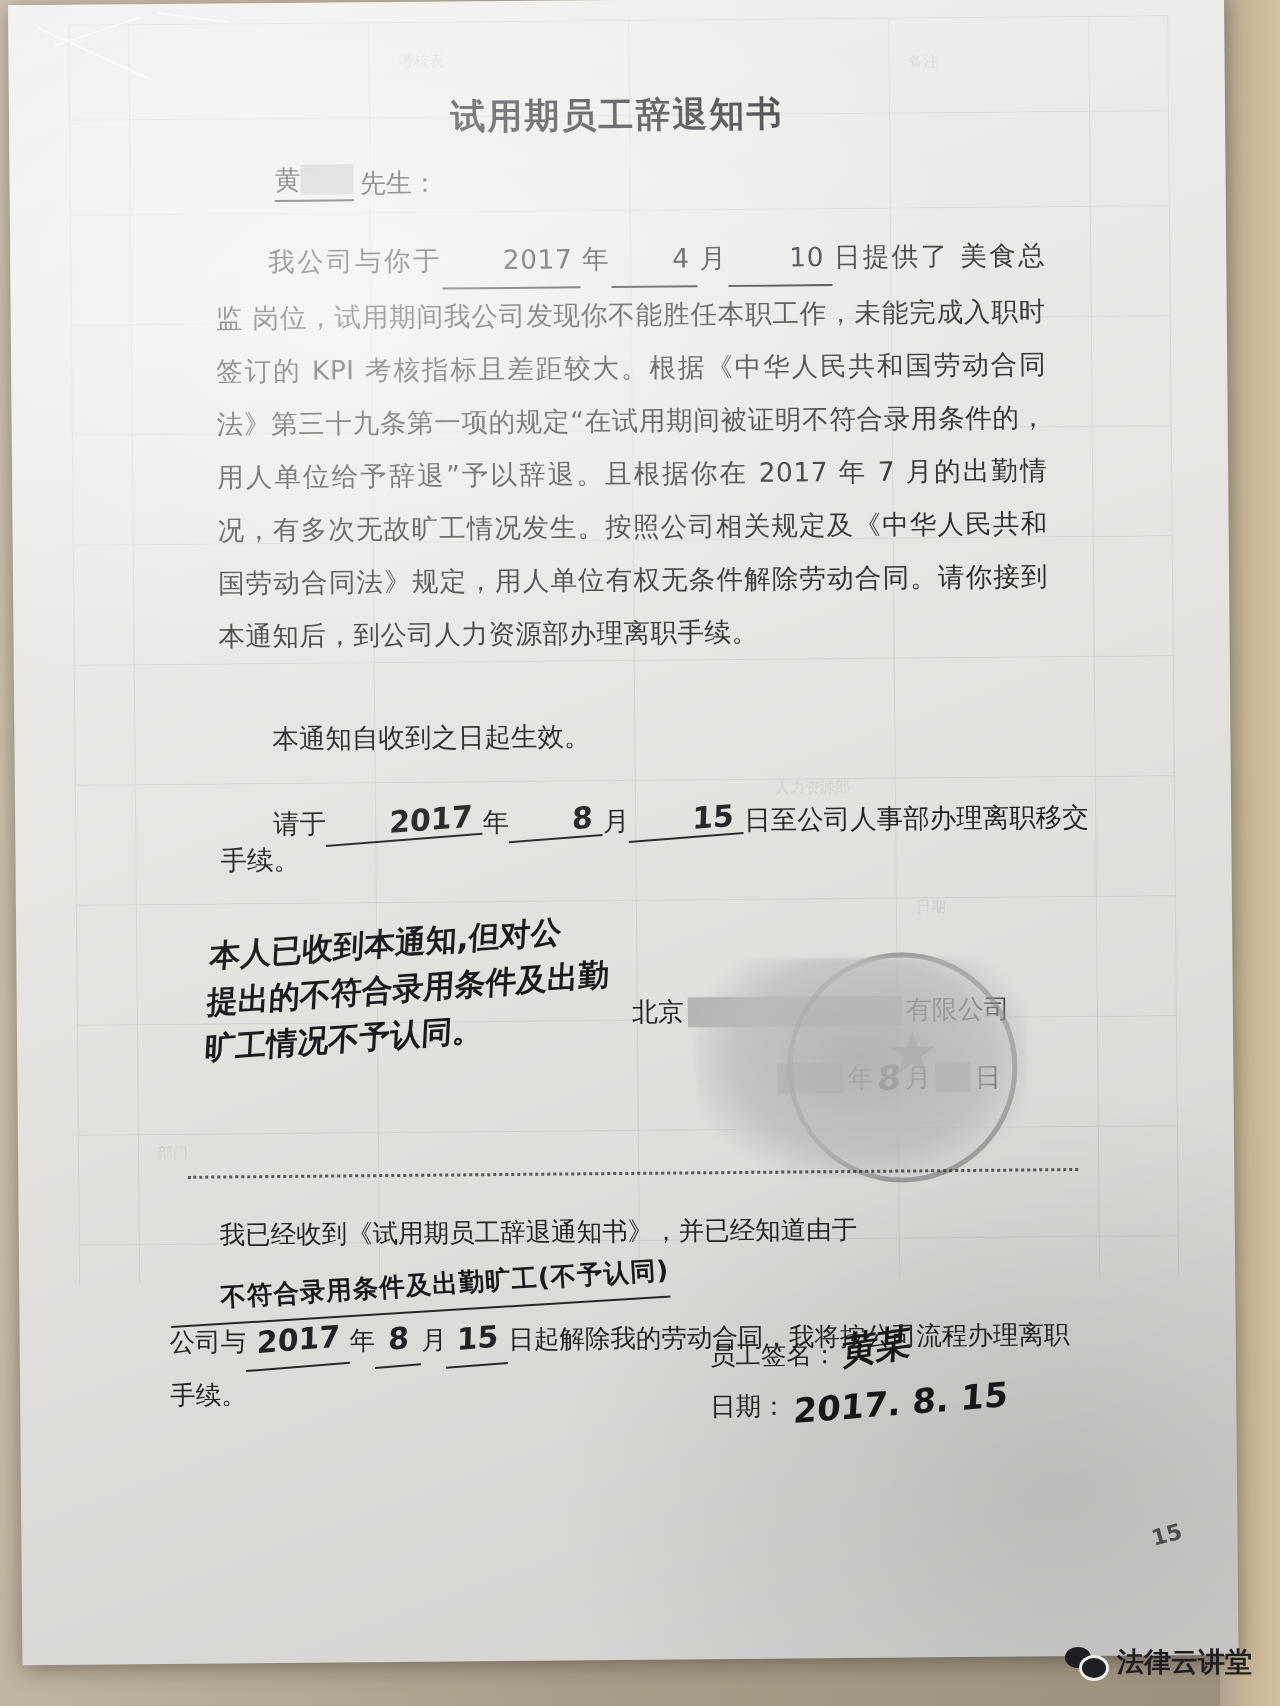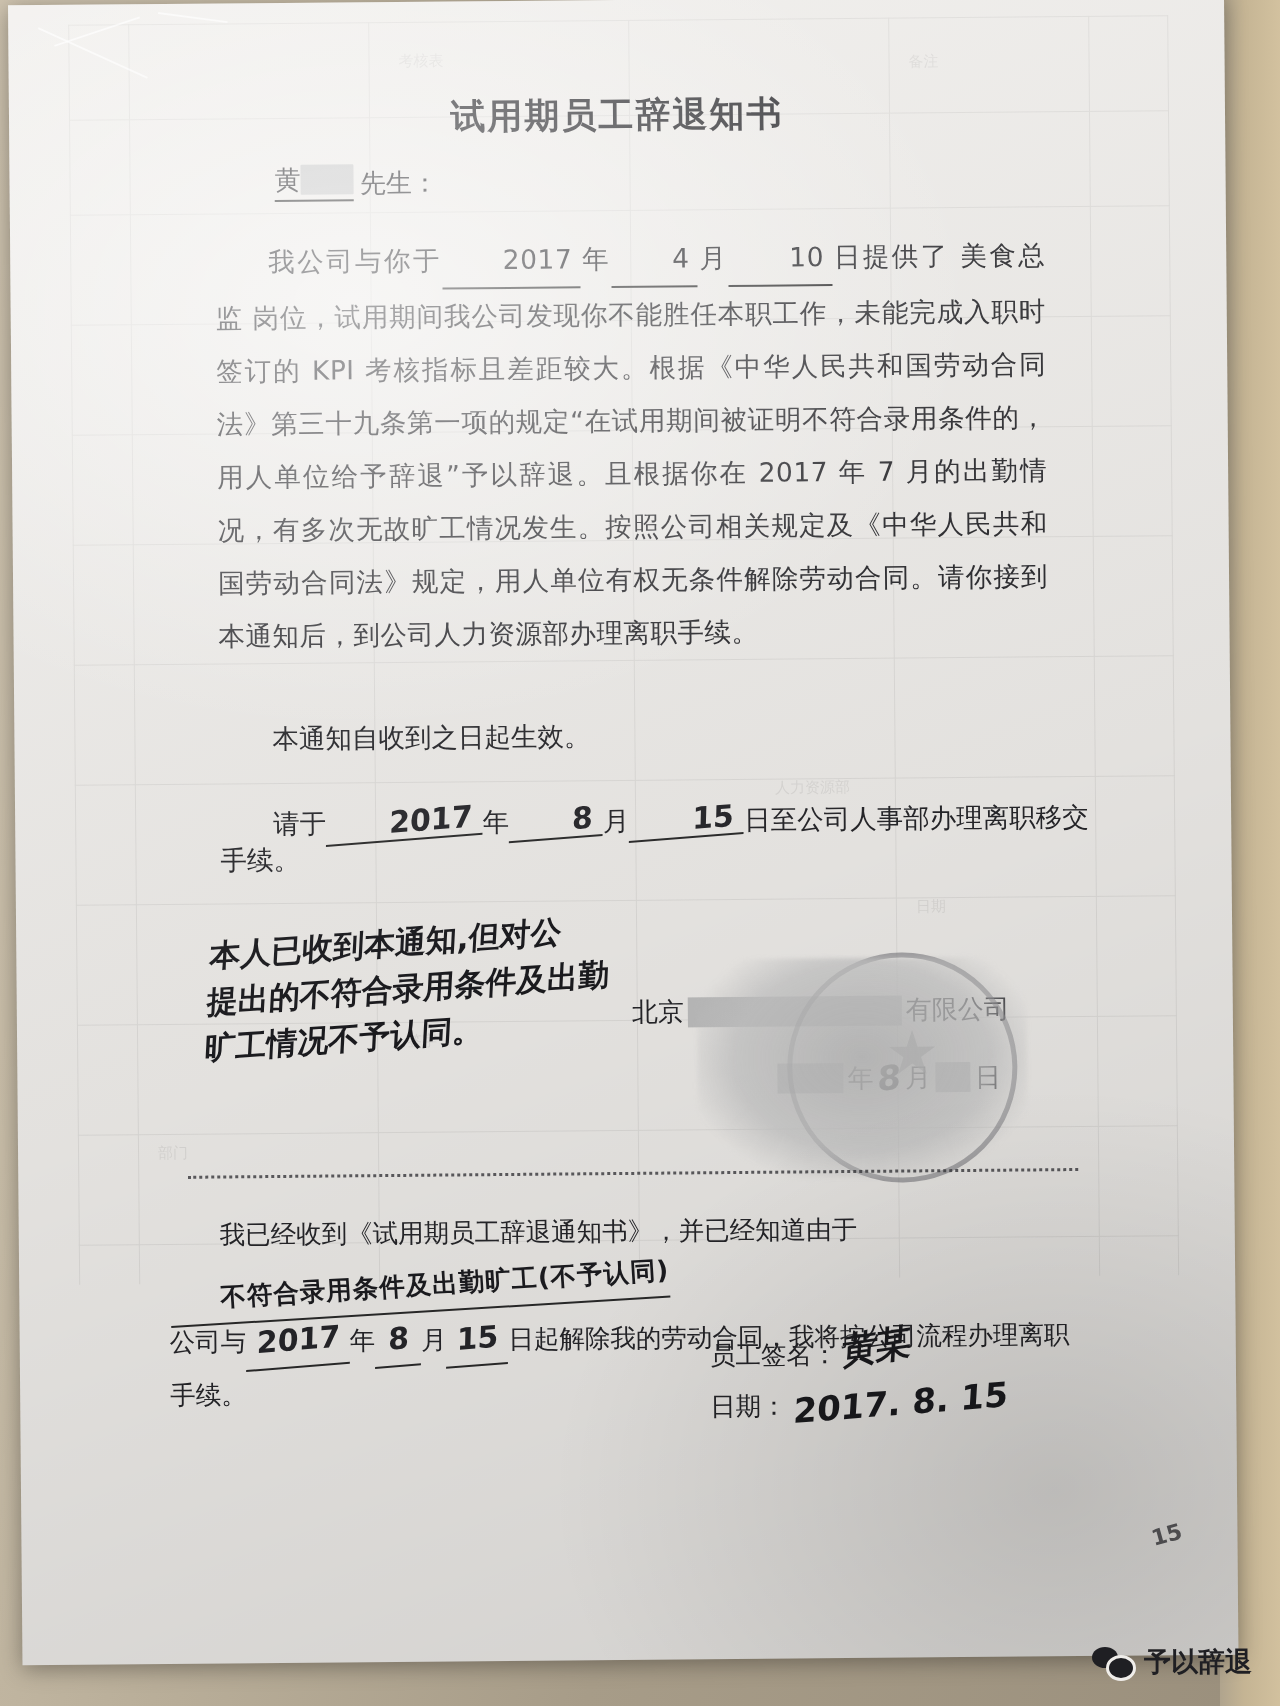--- a/index.html
+++ b/index.html
@@ -468,16 +468,16 @@
     </div>
 
     <div id="paper-shade"></div>
   </div>
 
   <div id="watermark">
     <span id="wechat-icon">
       <span class="b1"></span>
         <span class="b2"></span>
     </span>
-    <span>予以辞退</span>
+    <span>法律云讲堂</span>
   </div>
 
 </div>
 
 </body></html>

